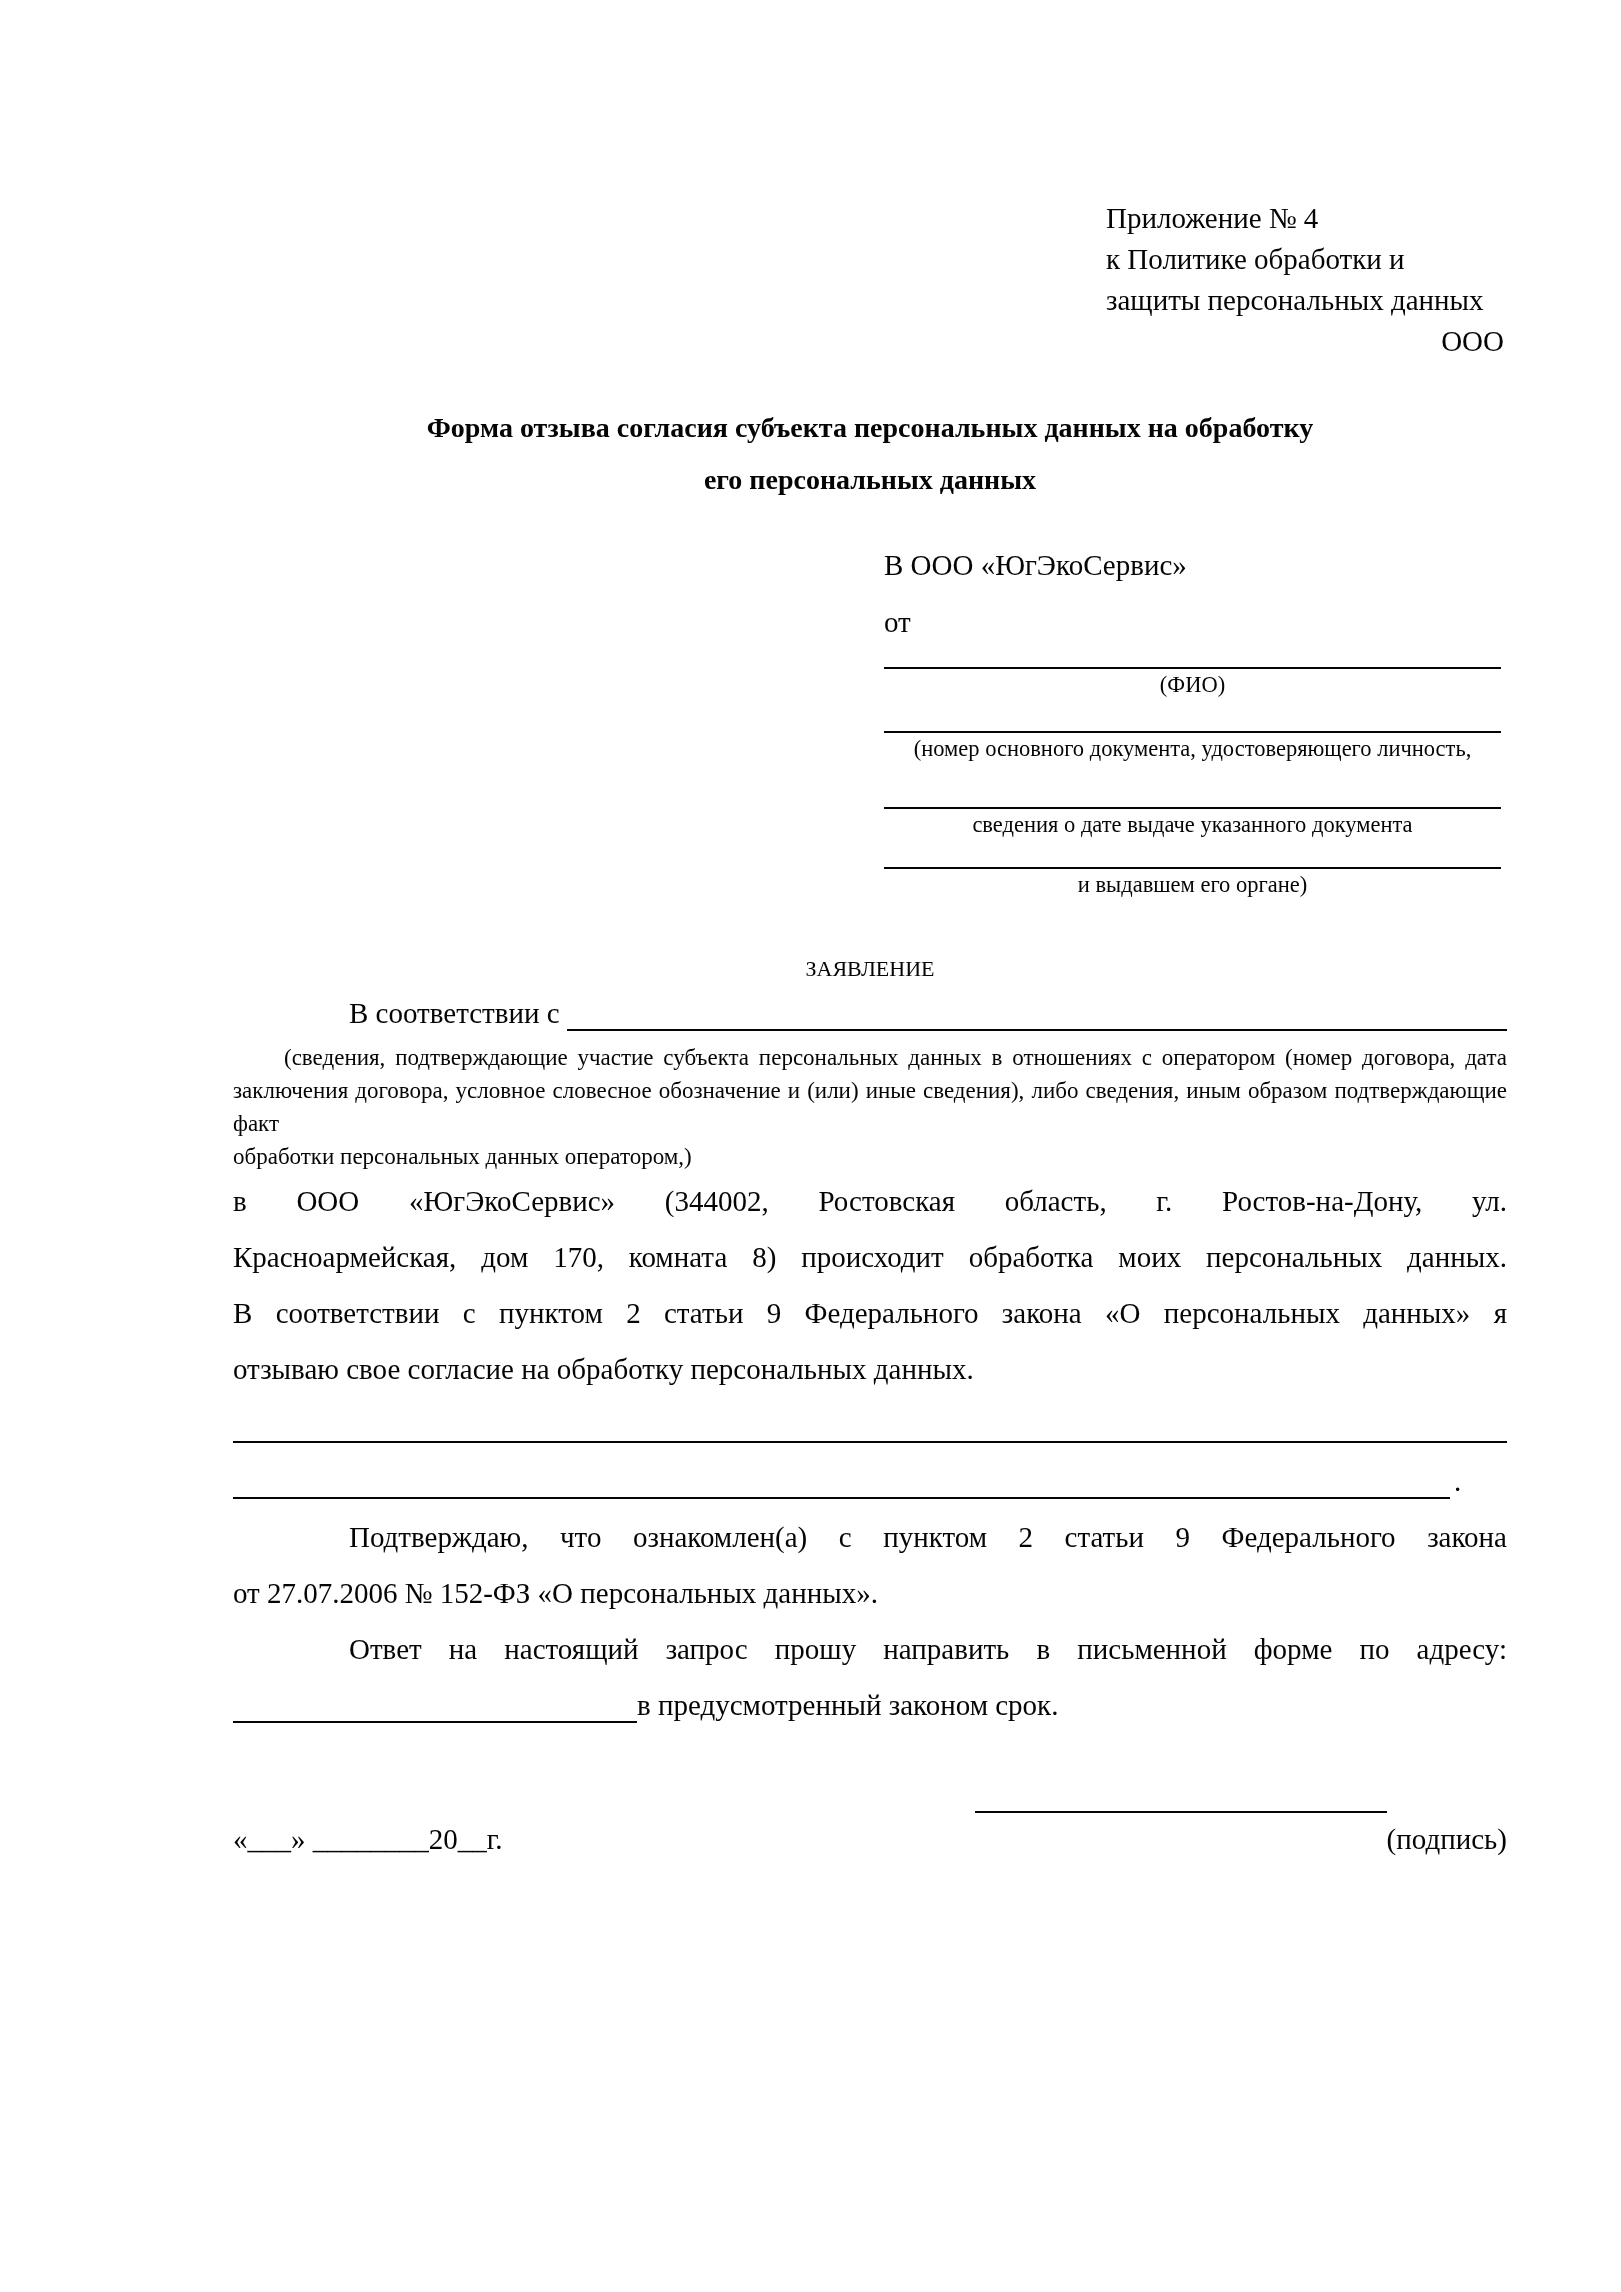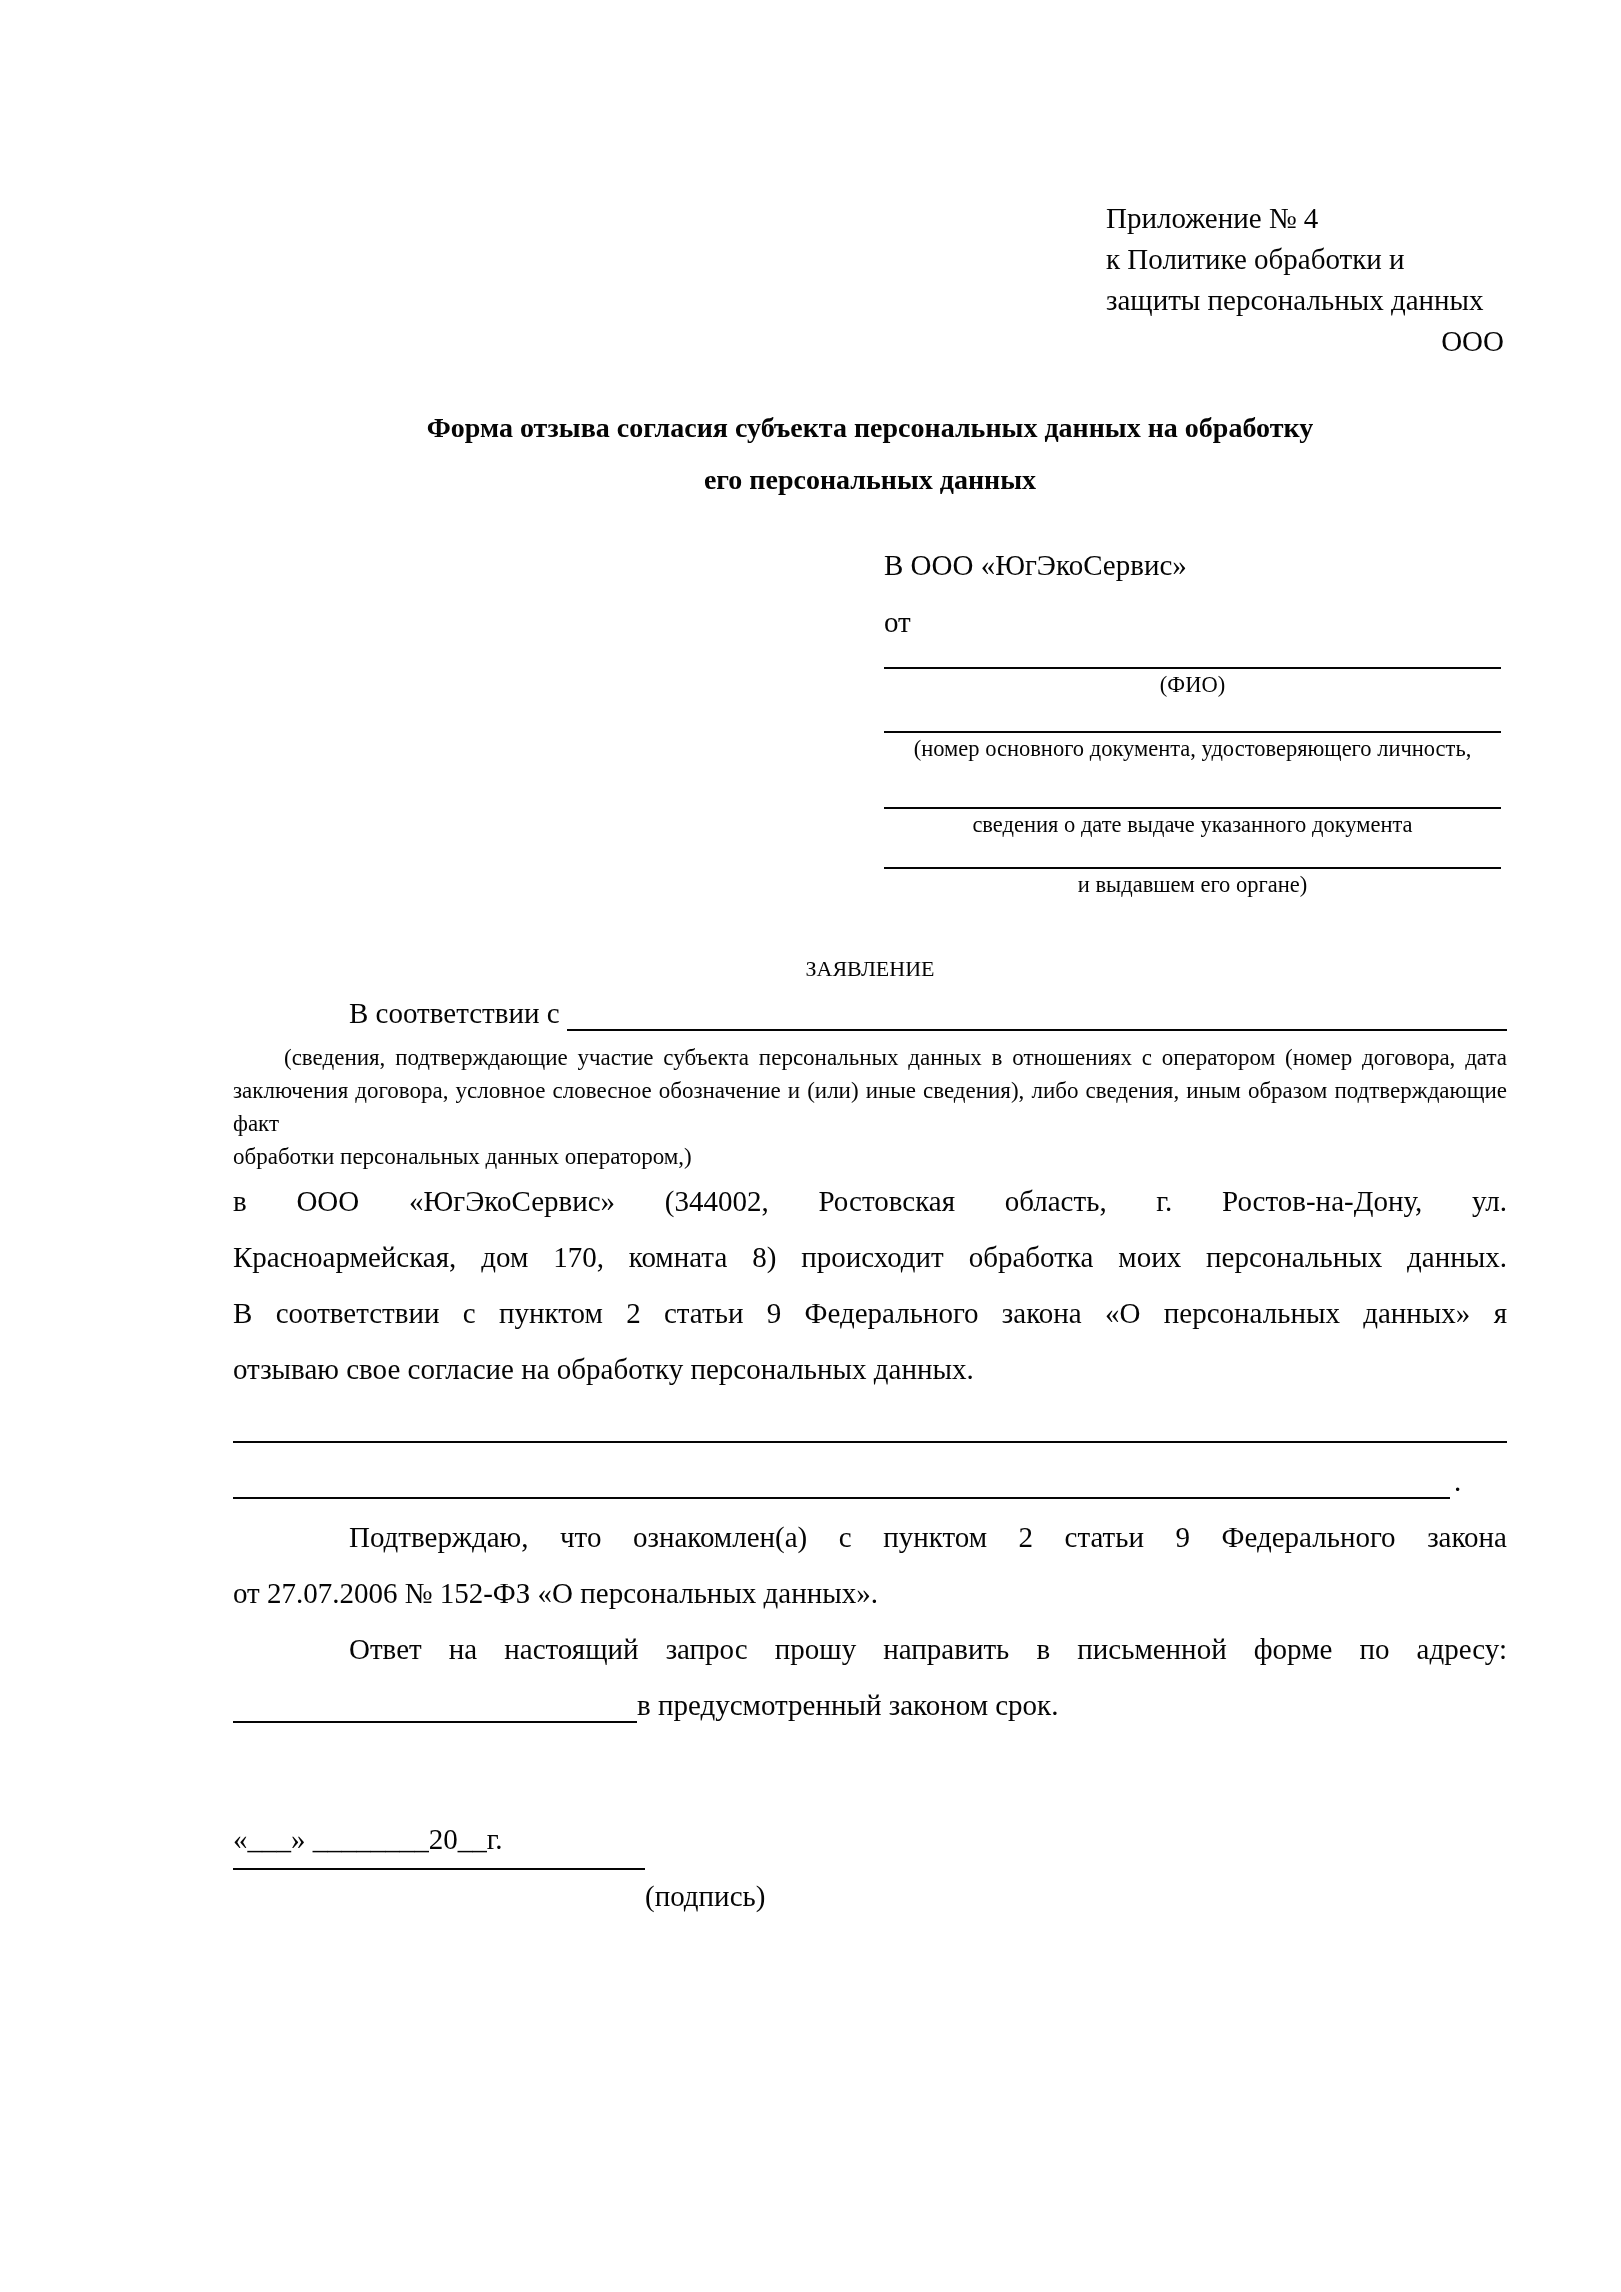--- a/index.html
+++ b/index.html
@@ -79,21 +79,20 @@
   .rule-inline {
     flex:0 0 404px; border-bottom:2.9px solid #050505; margin-bottom:9.8px;
   }
   .reply-end-row .t { line-height:56px; white-space:nowrap; }
 
   
   .footer-row {
     position:absolute; left:233px; top:1811px; width:1274px;
     display:flex; justify-content:space-between;
     font-size:29px;
-    flex-direction:column;
   }
   .date-part { line-height:57px; white-space:nowrap; }
   .sign-part { display:flex; align-items:flex-start; }
   .sig-rule { width:412px; border-bottom:2.9px solid #050505; margin-bottom:11.8px; }
   .sign-part .t { line-height:57px; white-space:nowrap; }
 </style>
 </head>
 <body>
 
 <div class="page">

